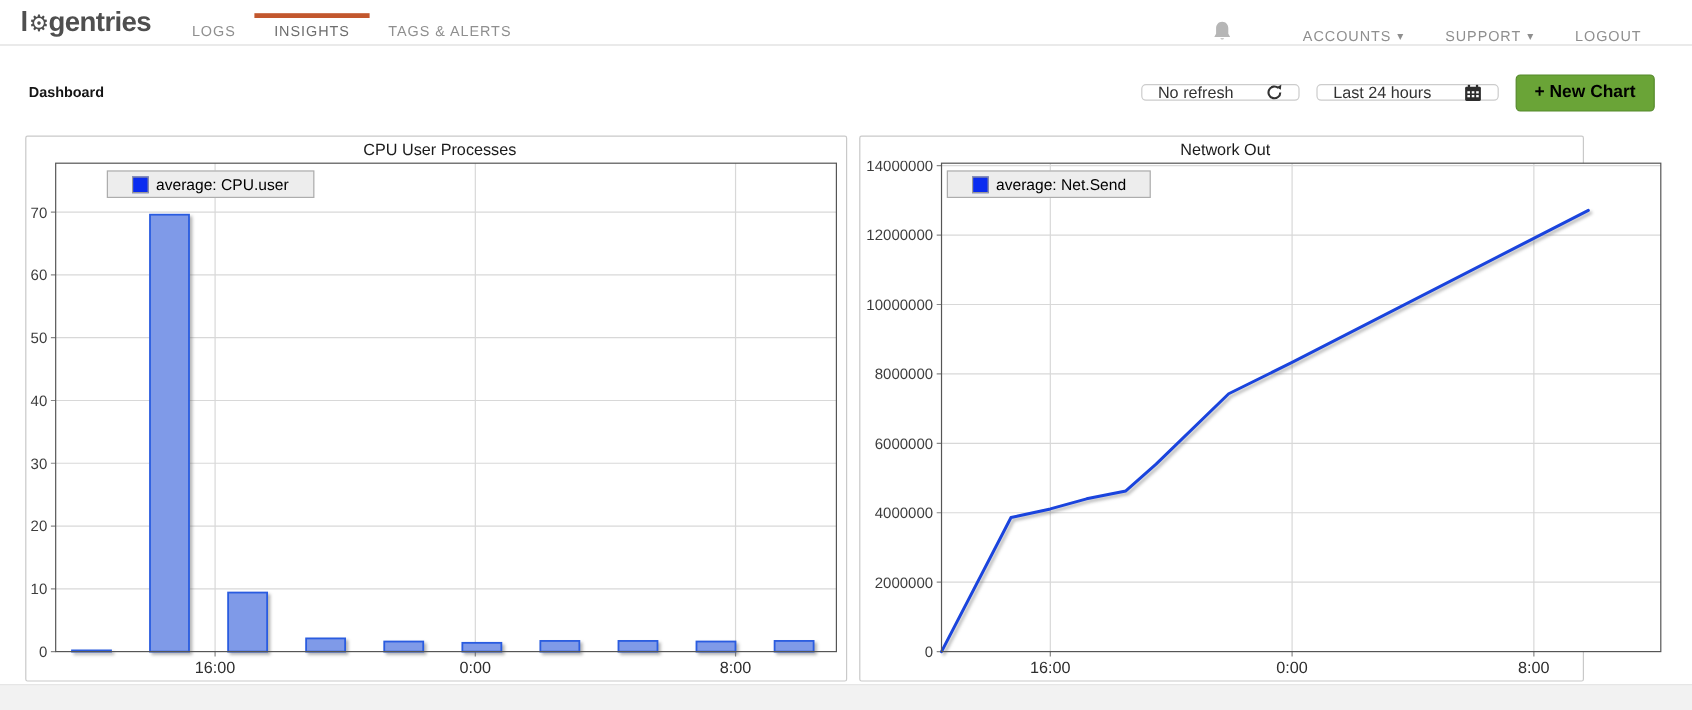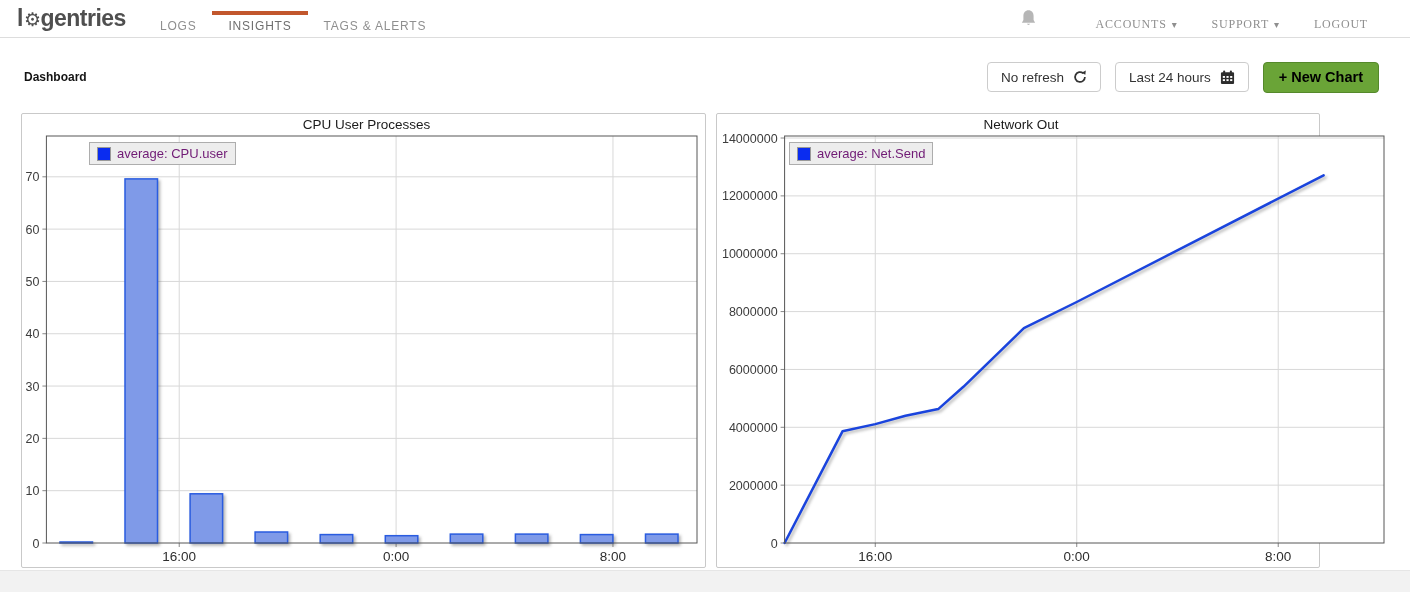--- a/index.html
+++ b/index.html
@@ -10,51 +10,51 @@
   
   .topnav { position:absolute; top:0; left:0; width:100%; height:38px;
             background:#fff; border-bottom:1px solid #ddd; display:flex; align-items:stretch; }
   .brand { display:flex; align-items:center; margin-left:17px; margin-right:18px;
            font-size:23px; font-weight:600; color:#4f4f4f; letter-spacing:-0.5px; cursor:pointer; }
   .brand .gear { font-size:19px; font-weight:400; margin:2px 0 0 1px; color:#4f4f4f; }
   .navitems { display:flex; align-items:stretch; }
   .navitem { display:flex; align-items:center; padding:0 16px; font-size:12px; letter-spacing:0.8px;
              color:#8f8f8f; text-decoration:none; cursor:pointer; border-top:4px solid transparent;margin-top:11px; }
   .navitem.active { border-top:4px solid #c2572d; color:#6e6e6e; }
-  .navright { margin-left:auto; display:flex; align-items:center; margin-right:25px;font-family:Liberation Serif, serif; }
+  .navright { margin-left:auto; display:flex; align-items:flex-end; margin-right:25px; }
   .bellwrap { margin-right:40px; cursor:pointer; display:flex; align-items:center; }
   .navright .navitem { padding:0 17px; border-top:none; }
   .caret { font-size:10px; margin-left:5px; color:#8f8f8f; }
 
   
   .toolbar { position:absolute; top:57px; left:0; width:100%; height:40px;
              display:flex; align-items:center; justify-content:space-between; padding:0 31px 0 24px; }
   h1.pagetitle { font-size:12px; font-weight:700; color:#141414; }
   .actions { display:flex; align-items:center; gap:14px; }
-  .btn { height:30px; display:inline-flex; align-items:center; gap:9px; padding:0 13px;
+  .btn { height:14px; display:inline-flex; align-items:center; gap:27px; padding:0 13px;
          background:#fff; border:1px solid #cccccc; border-radius:4px;
          font-family:"Liberation Sans",sans-serif; font-size:13.5px; color:#333; cursor:pointer; }
   .btn svg { display:block; }
   .btn-green { height:31px; display:inline-flex; align-items:center; padding:0 15px;
                background:#6aa437; border:1px solid #55892b; border-radius:4px;
                font-family:"Liberation Sans",sans-serif; font-size:14.5px; font-weight:700; color:#000000; cursor:pointer; }
 
   
   .panel { position:absolute; top:113px; height:455px; background:#fff;
            border:1px solid #c9c9c9; border-radius:2px;text-align:center; }
   .panel.p0 { left:21px;  width:685px; }
   .panel.p1 { left:716px; width:604px; }
   .ptitle { height:20px; padding:3px 0 0 6px; font-size:13.5px; color:#1b1b1b; }
   .panel svg { display:block; }
   svg text { font-family:"Liberation Sans",sans-serif; font-size:12.5px; fill:#3d3d3d; }
   svg text.xlab { font-size:13.5px; fill:#2e2e2e; }
   .shadow { filter: drop-shadow(2px 2px 1.5px rgba(90,90,90,0.45)); }
 
   .legend { position:absolute; top:28px; display:flex; align-items:center; gap:6px;
-            background:#ededed; border:1px solid #adadad; padding:3px 7px; font-size:13px; color:#701a75; }
+            background:#ededed; border:1px solid #adadad; padding:3px 20px; font-size:13px; color:#000000; }
   .legend .swatch { width:14px; height:14px; border:1px solid #999; display:inline-block; }
   .p0 .legend { left:67px; }
   .p1 .legend { left:72px; }
 
   .footstrip { position:absolute; left:0; top:570px; width:100%; height:22px;
                background:#f2f2f2; border-top:1px solid #e6e6e6; }
 </style>
 </head>
 <body>
 

